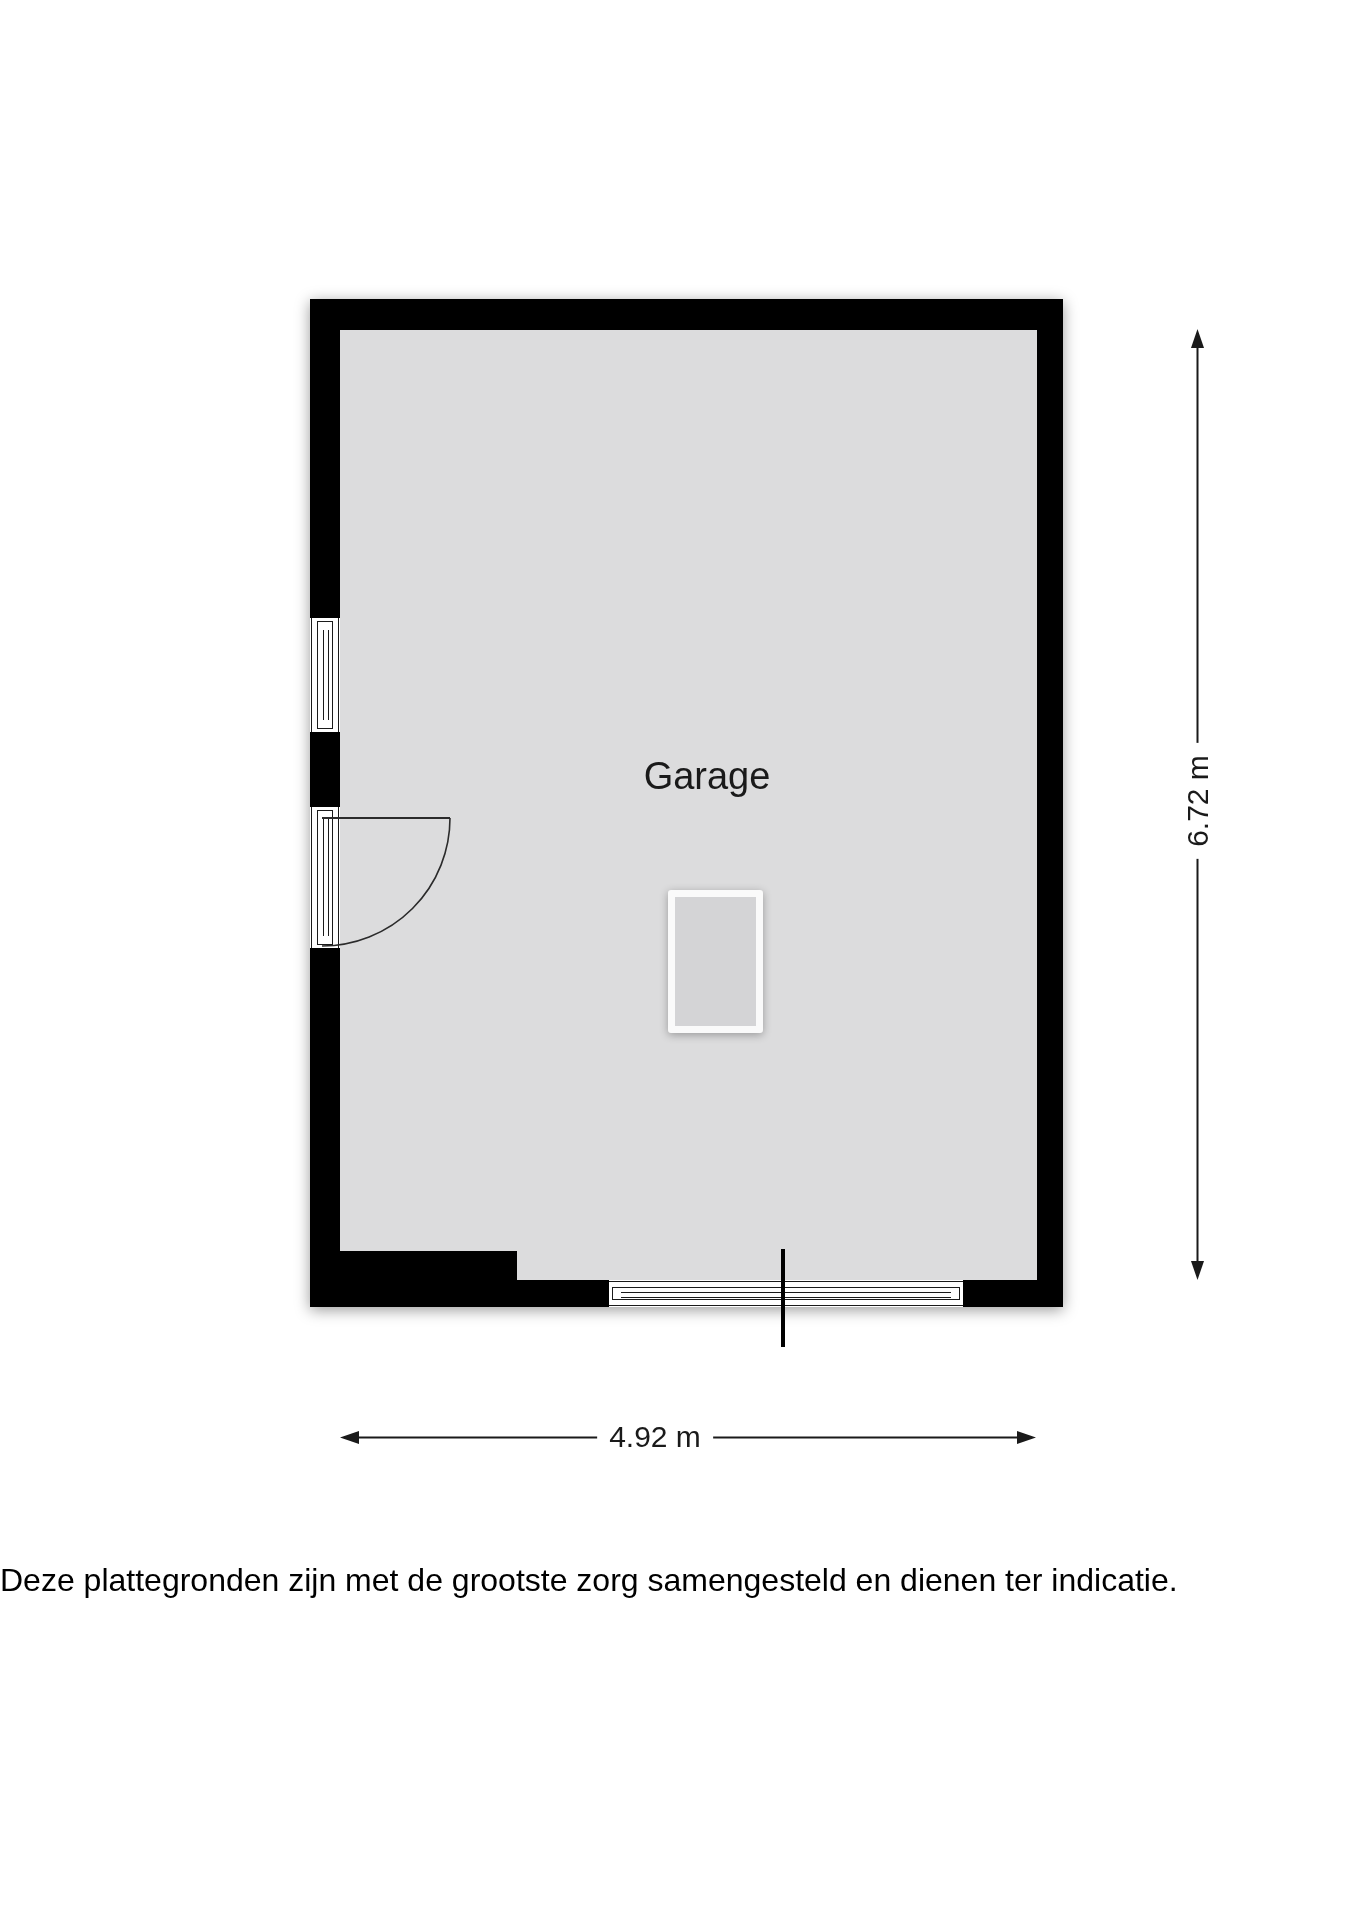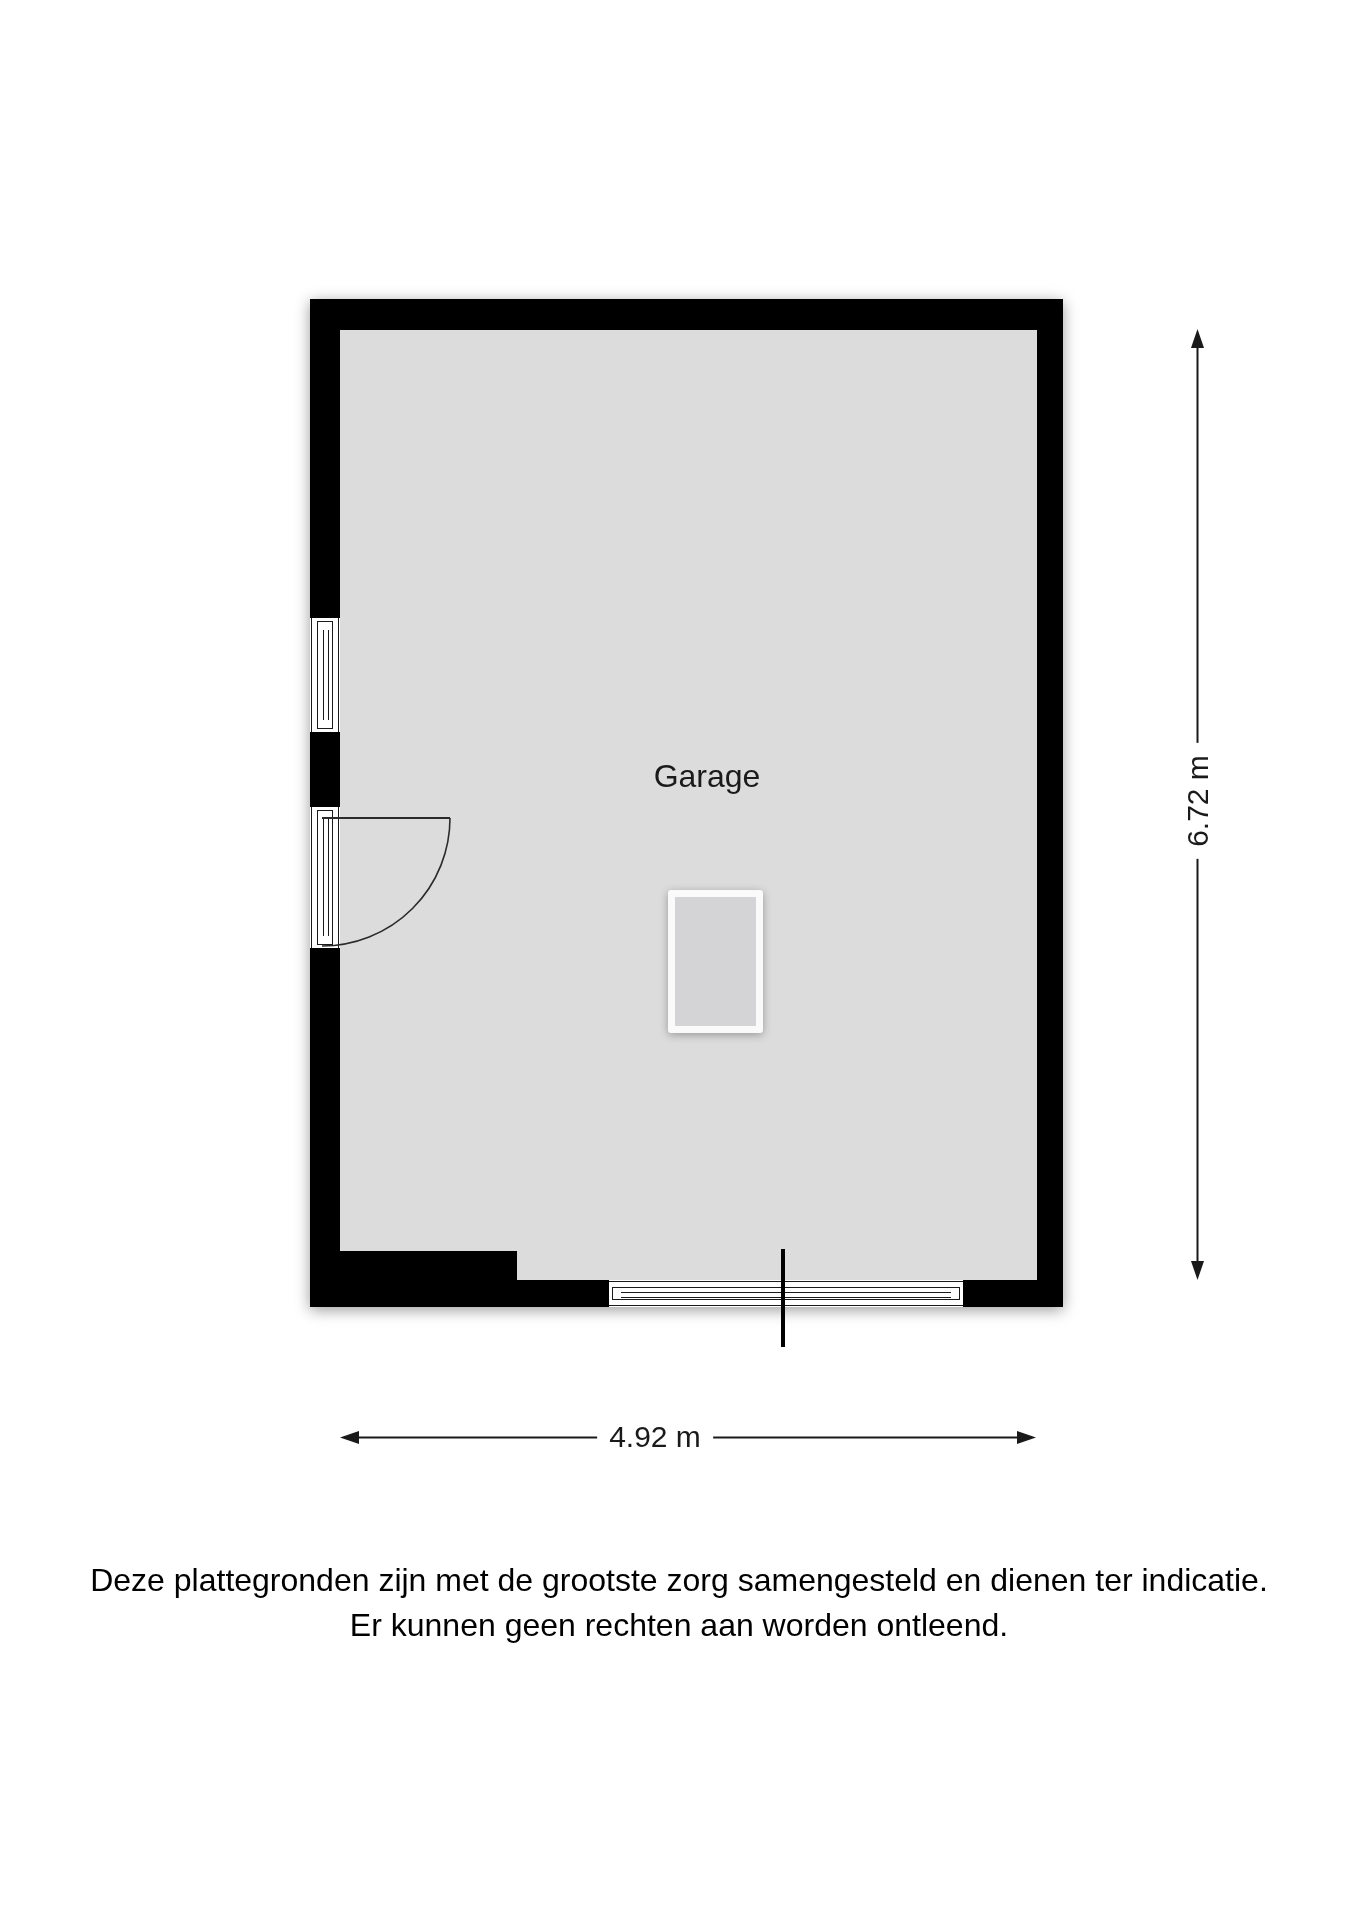--- a/index.html
+++ b/index.html
@@ -58,33 +58,33 @@
     box-shadow:0 2px 9px rgba(0,0,0,0.30);
   }
 
   
   .linework{position:absolute;left:0;top:0;width:1358px;height:1920px;pointer-events:none;}
 
   
   .room-label{
     position:absolute;left:707px;top:776px;
     transform:translate(-50%,-50%);
-    font-size:32px;line-height:1;white-space:nowrap;
+    font-size:38px;line-height:1;white-space:nowrap;
   }
   .dim-label{
     position:absolute;background:var(--bg);
     font-size:30px;line-height:1;white-space:nowrap;
     padding:4px 12px;
   }
   .dim-v{left:1198px;top:801px;transform:translate(-50%,-50%) rotate(-90deg);}
   .dim-h{left:655px;top:1437px;transform:translate(-50%,-50%);}
 
   .disclaimer{
     position:absolute;left:0;top:1558px;width:1358px;
-    text-align:center;font-size:32px;line-height:45px;
+    font-size:32px;line-height:45px;
     color:#000;
   }
 </style>
 </head>
 <body>
 
 <div class="page">
 
   <div class="walls"></div>
   <div class="floor"></div>
@@ -131,16 +131,15 @@
     <polygon points="340,1437.5 359,1431 359,1444" fill="#1a1a1a"></polygon>
     <polygon points="1036,1437.5 1017,1431 1017,1444" fill="#1a1a1a"></polygon>
   </svg>
 
   <div class="room-label">Garage</div>
   <div class="dim-label dim-v">6.72 m</div>
   <div class="dim-label dim-h">4.92 m</div>
 
   <div class="disclaimer">
     <div>Deze plattegronden zijn met de grootste zorg samengesteld en dienen ter indicatie.</div>
-    <div>Er kunnen geen rechten aan worden ontleend.</div>
   </div>
 
 </div>
 
 </body></html>

